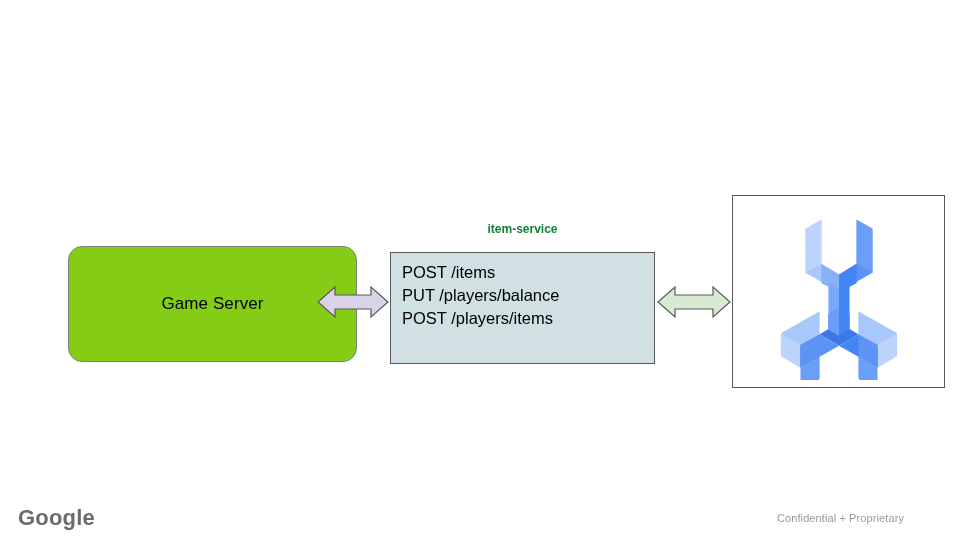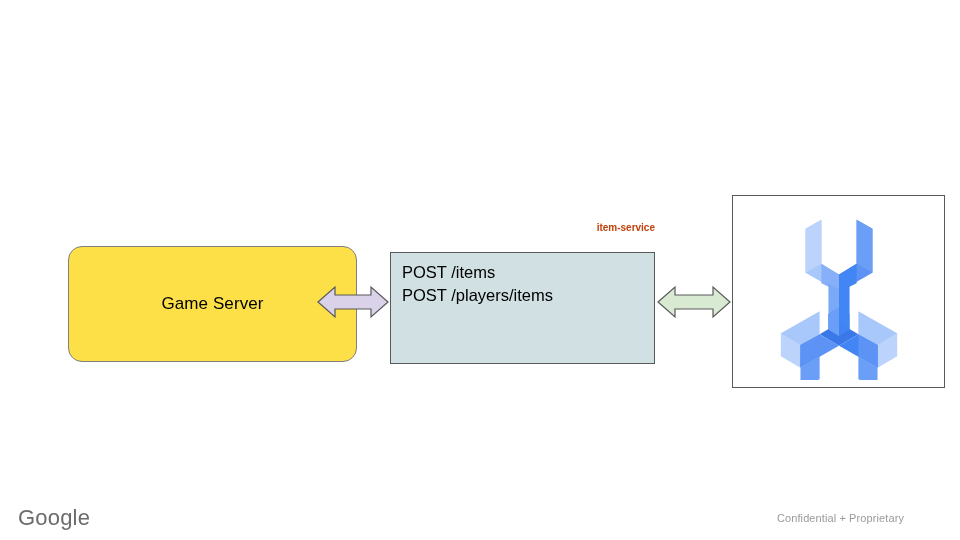--- a/index.html
+++ b/index.html
@@ -20,44 +20,44 @@
     background: #ffffff;
   }
 
   
   #game-server-box {
     position: absolute;
     left: 68px;
     top: 246px;
     width: 289px;
     height: 116px;
-    background: #fde047;
+    background: #84cc16;
     border: 1px solid #7f7f7f;
     border-radius: 14px;
     box-sizing: border-box;
     display: flex;
     align-items: center;
     justify-content: center;
   }
   #game-server-label {
     font-size: 17px;
     color: #000000;
     letter-spacing: 0.1px;
   }
 
   
   #item-service-title {
     position: absolute;
     left: 390px;
     top: 222px;
     width: 265px;
-    text-align: right;
-    font-size: 10px;
+    text-align: center;
+    font-size: 12px;
     font-weight: bold;
-    color: #c2410c;
+    color: #15803d;
   }
   #item-service-box {
     position: absolute;
     left: 390px;
     top: 252px;
     width: 265px;
     height: 112px;
     background: #d0e0e3;
     border: 1px solid #595959;
     box-sizing: border-box;
@@ -111,20 +111,21 @@
   }
 
   
   #google-wordmark {
     position: absolute;
     left: 18px;
     top: 505px;
     font-size: 22px;
     color: #6b6b6b;
     letter-spacing: 0.2px;
+    font-weight: bold;
   }
   #confidential-note {
     position: absolute;
     right: 56px;
     top: 512px;
     font-size: 11px;
     color: #9a9a9a;
     letter-spacing: 0.1px;
   }
 </style>
@@ -137,20 +138,21 @@
     <span id="game-server-label">Game Server</span>
   </div>
 
   <svg id="arrow-left" class="arrow" viewBox="0 0 74 42">
     <polygon points="2,21 19,6 19,14 55,14 55,6 72,21 55,36 55,28 19,28 19,36" fill="#d9d2e9" stroke="#595959" stroke-width="1.2" stroke-linejoin="miter"></polygon>
   </svg>
 
   <div id="item-service-title">item-service</div>
   <div id="item-service-box">
     <div class="endpoint-line">POST /items</div>
+    <div class="endpoint-line">PUT /players/balance</div>
     <div class="endpoint-line">POST /players/items</div>
   </div>
 
   <svg id="arrow-right" class="arrow" viewBox="0 0 76 42">
     <polygon points="2,21 19,6 19,14 57,14 57,6 74,21 57,36 57,28 19,28 19,36" fill="#d9ead3" stroke="#595959" stroke-width="1.2" stroke-linejoin="miter"></polygon>
   </svg>
 
   <div id="agones-frame">
     <svg id="agones-logo" viewBox="0 0 200 200">
 

